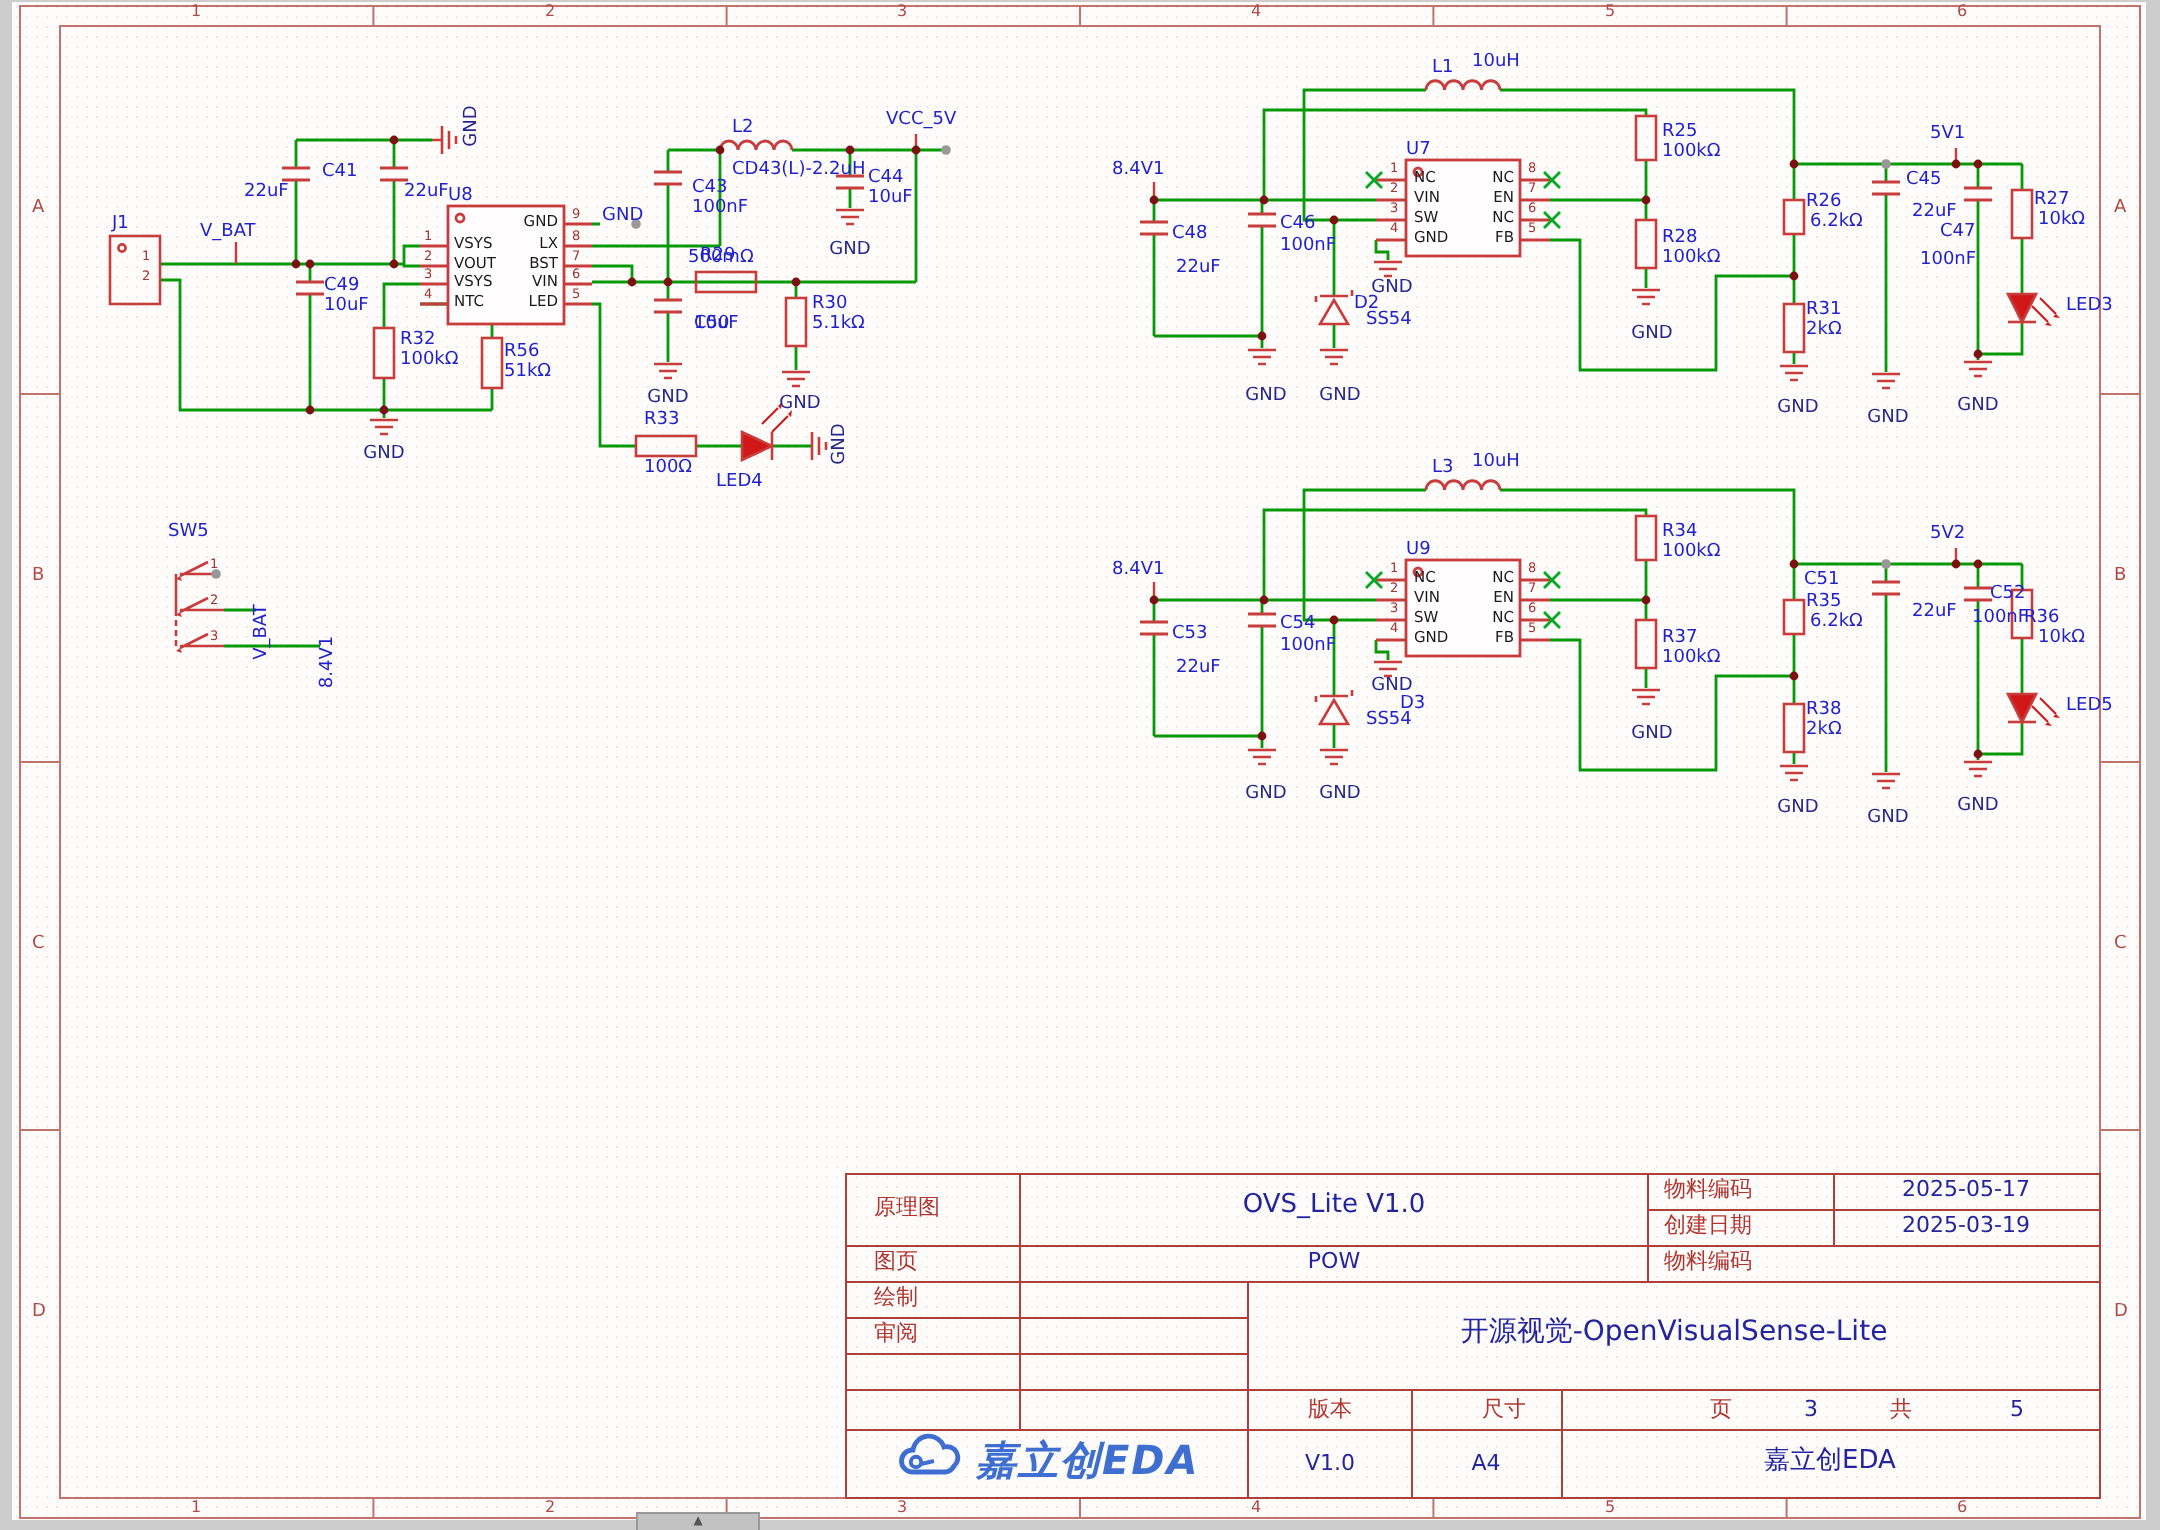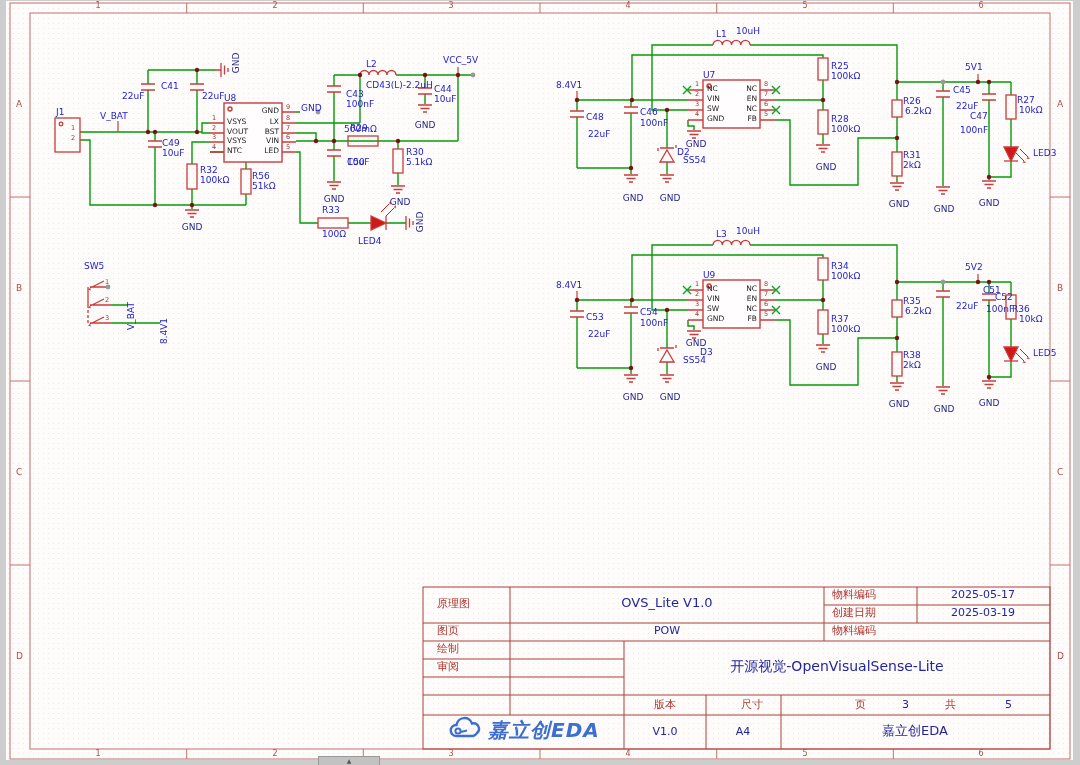--- a/index.html
+++ b/index.html
@@ -357,21 +357,21 @@
   <div class="t b" style="left:716px;top:229px">L3</div>
   <div class="t b" style="left:736px;top:226px">10uH</div>
   <div class="t b" style="left:831px;top:261px">R34</div>
   <div class="t b" style="left:831px;top:271px">100kΩ</div>
   <div class="t b" style="left:831px;top:314px">R37</div>
   <div class="t b" style="left:831px;top:324px">100kΩ</div>
   <div class="t b" style="left:903px;top:296px">R35</div>
   <div class="t b" style="left:905px;top:306px">6.2kΩ</div>
   <div class="t b" style="left:903px;top:350px">R38</div>
   <div class="t b" style="left:903px;top:360px">2kΩ</div>
-  <div class="t b" style="left:983px;top:285px">C51</div>
+  <div class="t b" style="left:902px;top:285px">C51</div>
   <div class="t b" style="left:956px;top:301px">22uF</div>
   <div class="t b" style="left:995px;top:292px">C52</div>
   <div class="t b" style="left:986px;top:304px">100nF</div>
   <div class="t b" style="left:1012px;top:304px">R36</div>
   <div class="t b" style="left:1019px;top:314px">10kΩ</div>
   <div class="t b" style="left:1033px;top:348px">LED5</div>
 
   <div class="t n c" style="left:192px;top:222px">GND</div>
   <div class="t n c" style="left:425px;top:120px">GND</div>
   <div class="t n c" style="left:334px;top:194px">GND</div>

